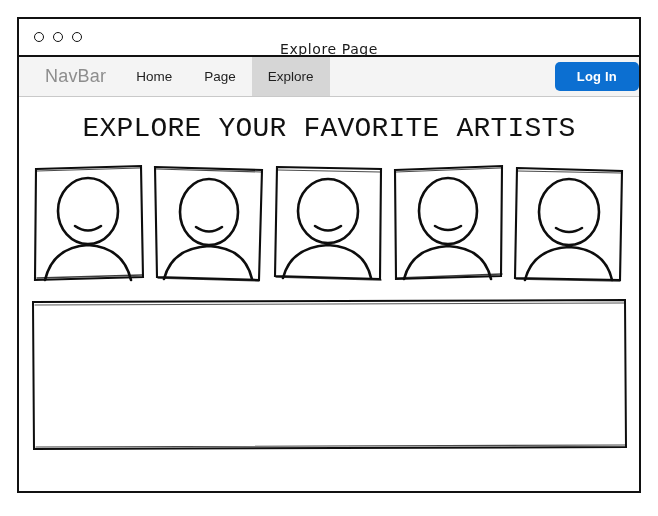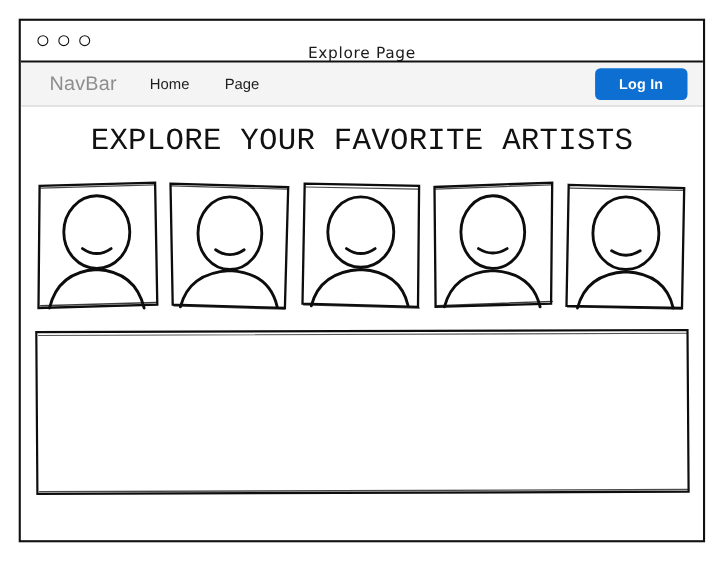--- a/index.html
+++ b/index.html
@@ -99,21 +99,20 @@
     cursor: pointer;
     white-space: nowrap;
   }
   .navlink.active {
     background: #d6d6d6;
   }
   .nav-spacer { flex: 1 1 auto; }
   .login-wrap {
     display: flex;
     align-items: center;
-    padding-right: 14px;
   }
   .login-btn {
     background: #0c6fd1;
     color: #ffffff;
     font-size: 13px;
     font-weight: bold;
     border: none;
     border-radius: 5px;
     padding: 7px 22px;
     cursor: pointer;
@@ -174,20 +173,21 @@
       <span class="dot"></span>
     </div>
     <div class="window-title">Explore Page</div>
   </div>
 
   <div class="navbar">
     <div class="brand">NavBar</div>
     <div class="navlinks">
       <div class="navlink">Home</div>
       <div class="navlink">Page</div>
+      <div class="navlink active">Explore</div>
     </div>
     <div class="nav-spacer"></div>
     <div class="login-wrap">
       <button class="login-btn">Log In</button>
     </div>
   </div>
 
   <div class="page">
 
     <h1 class="headline">EXPLORE YOUR FAVORITE ARTISTS</h1>

